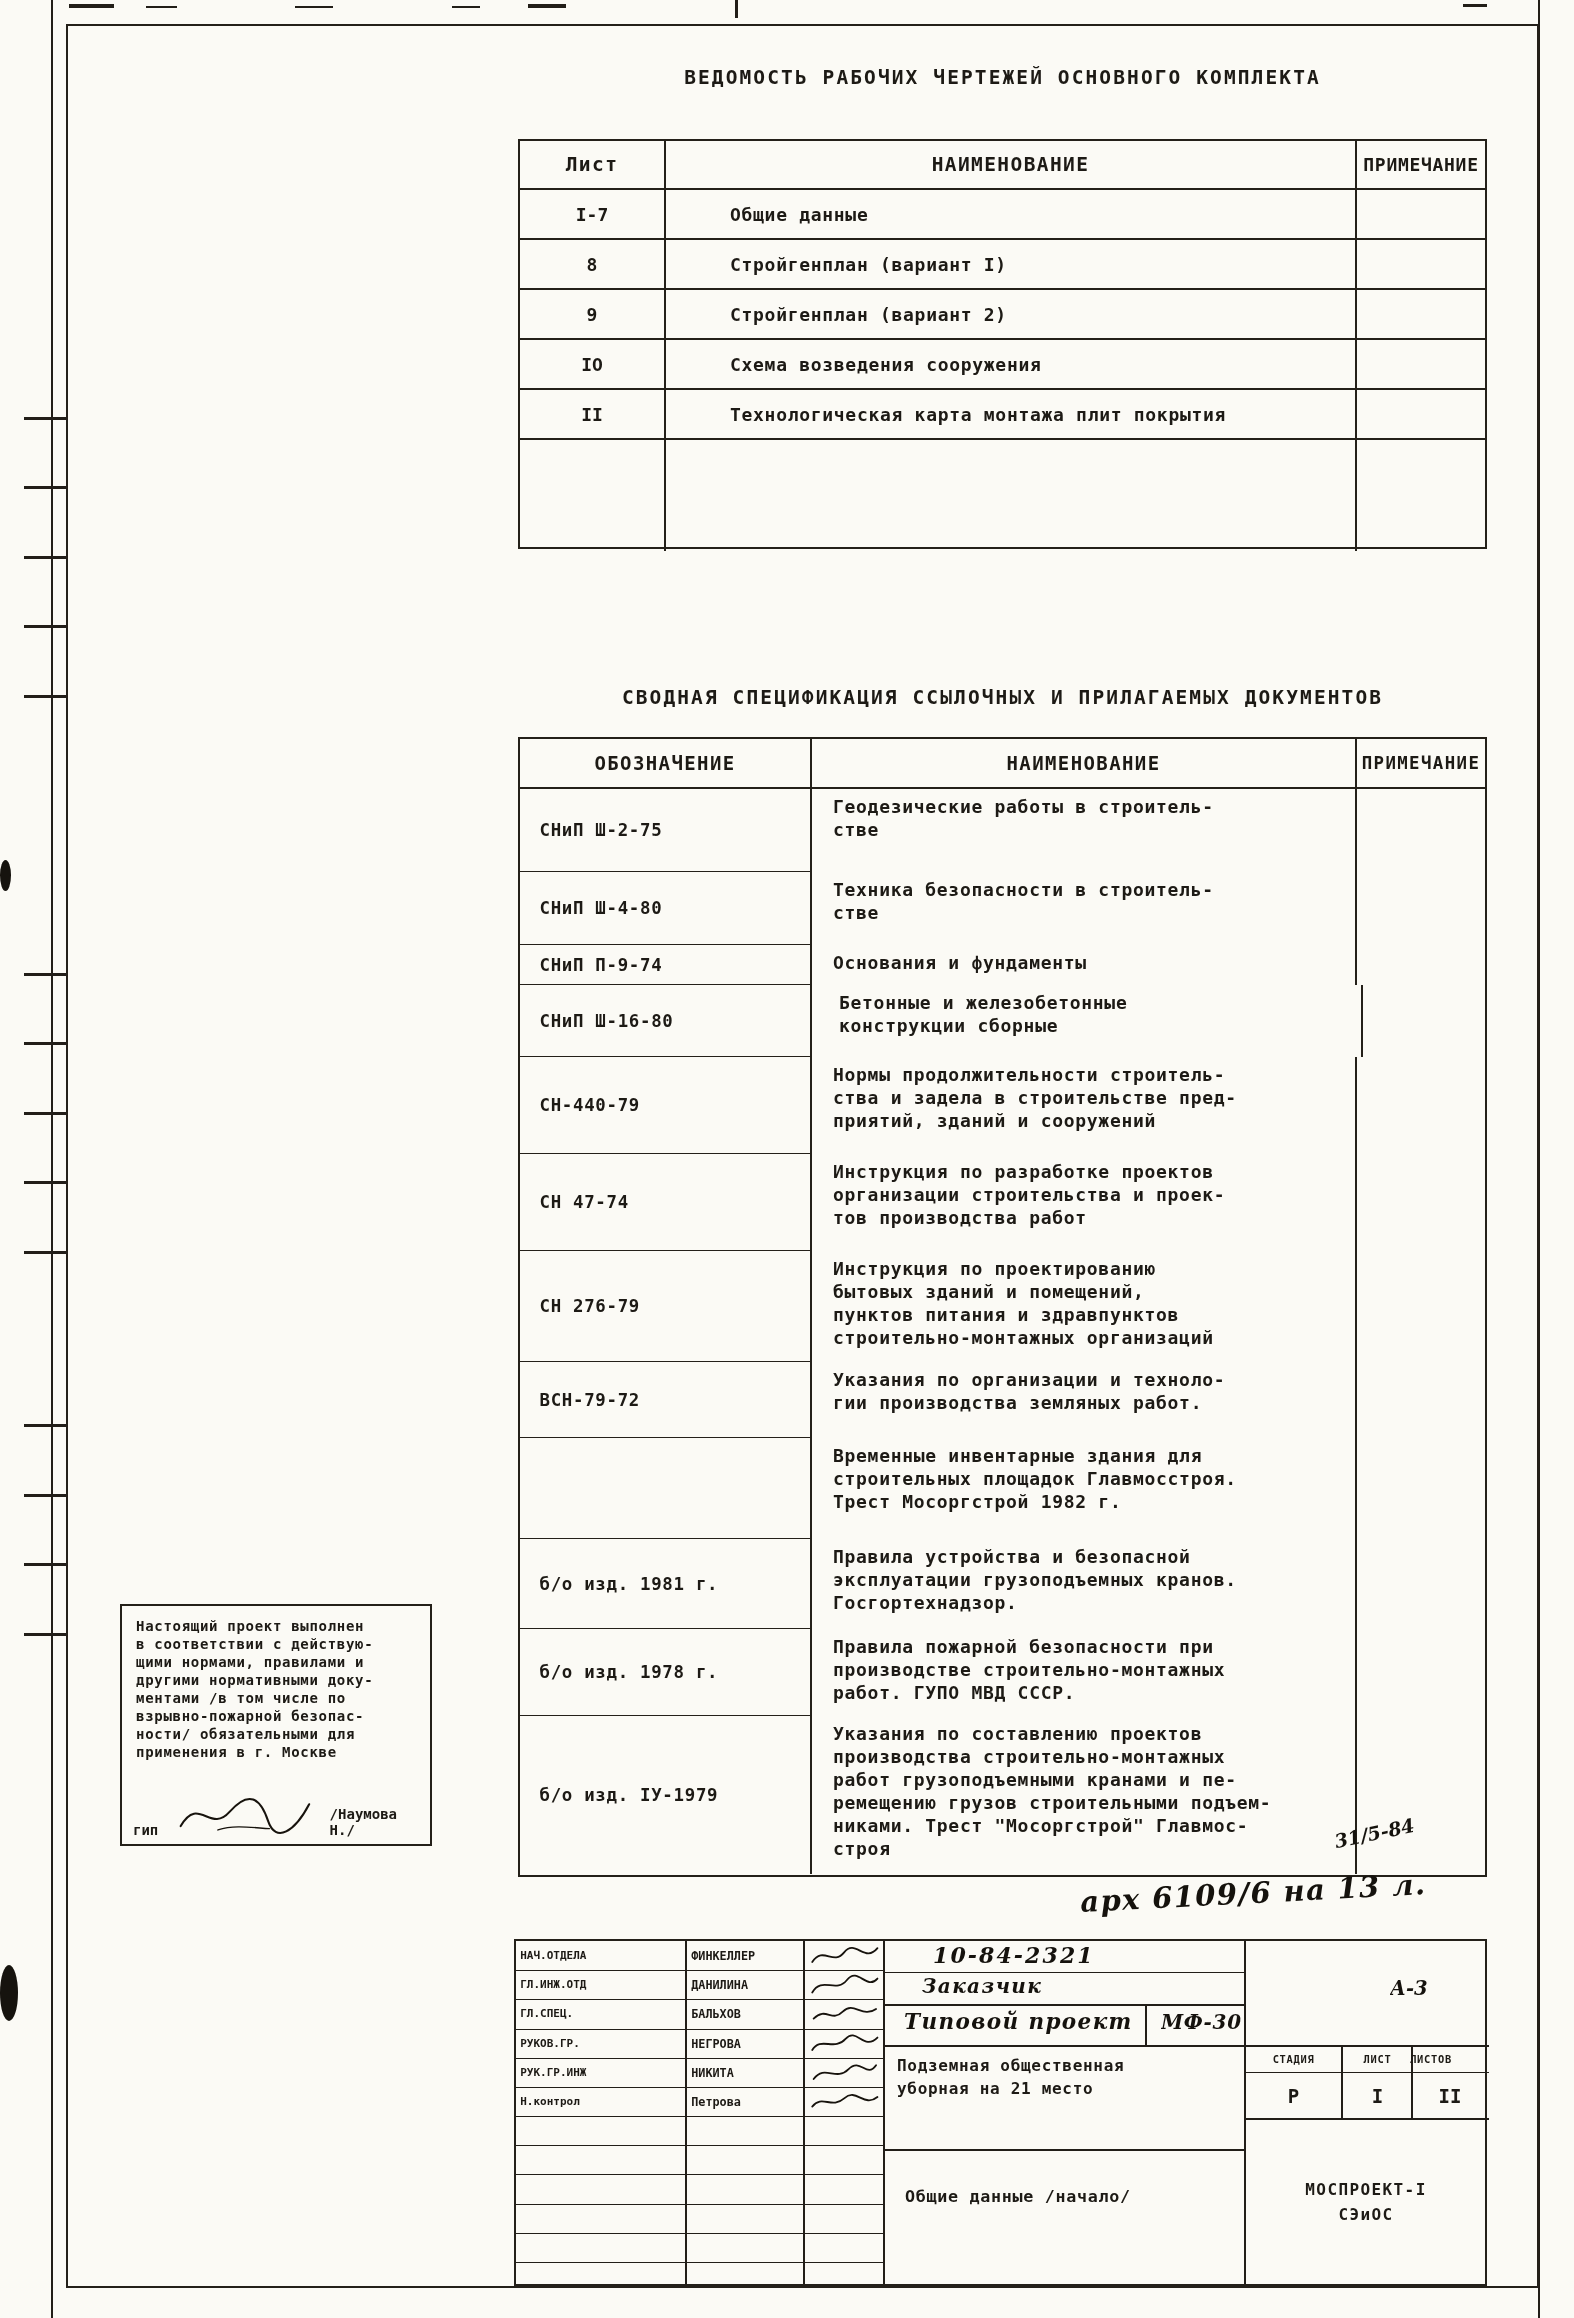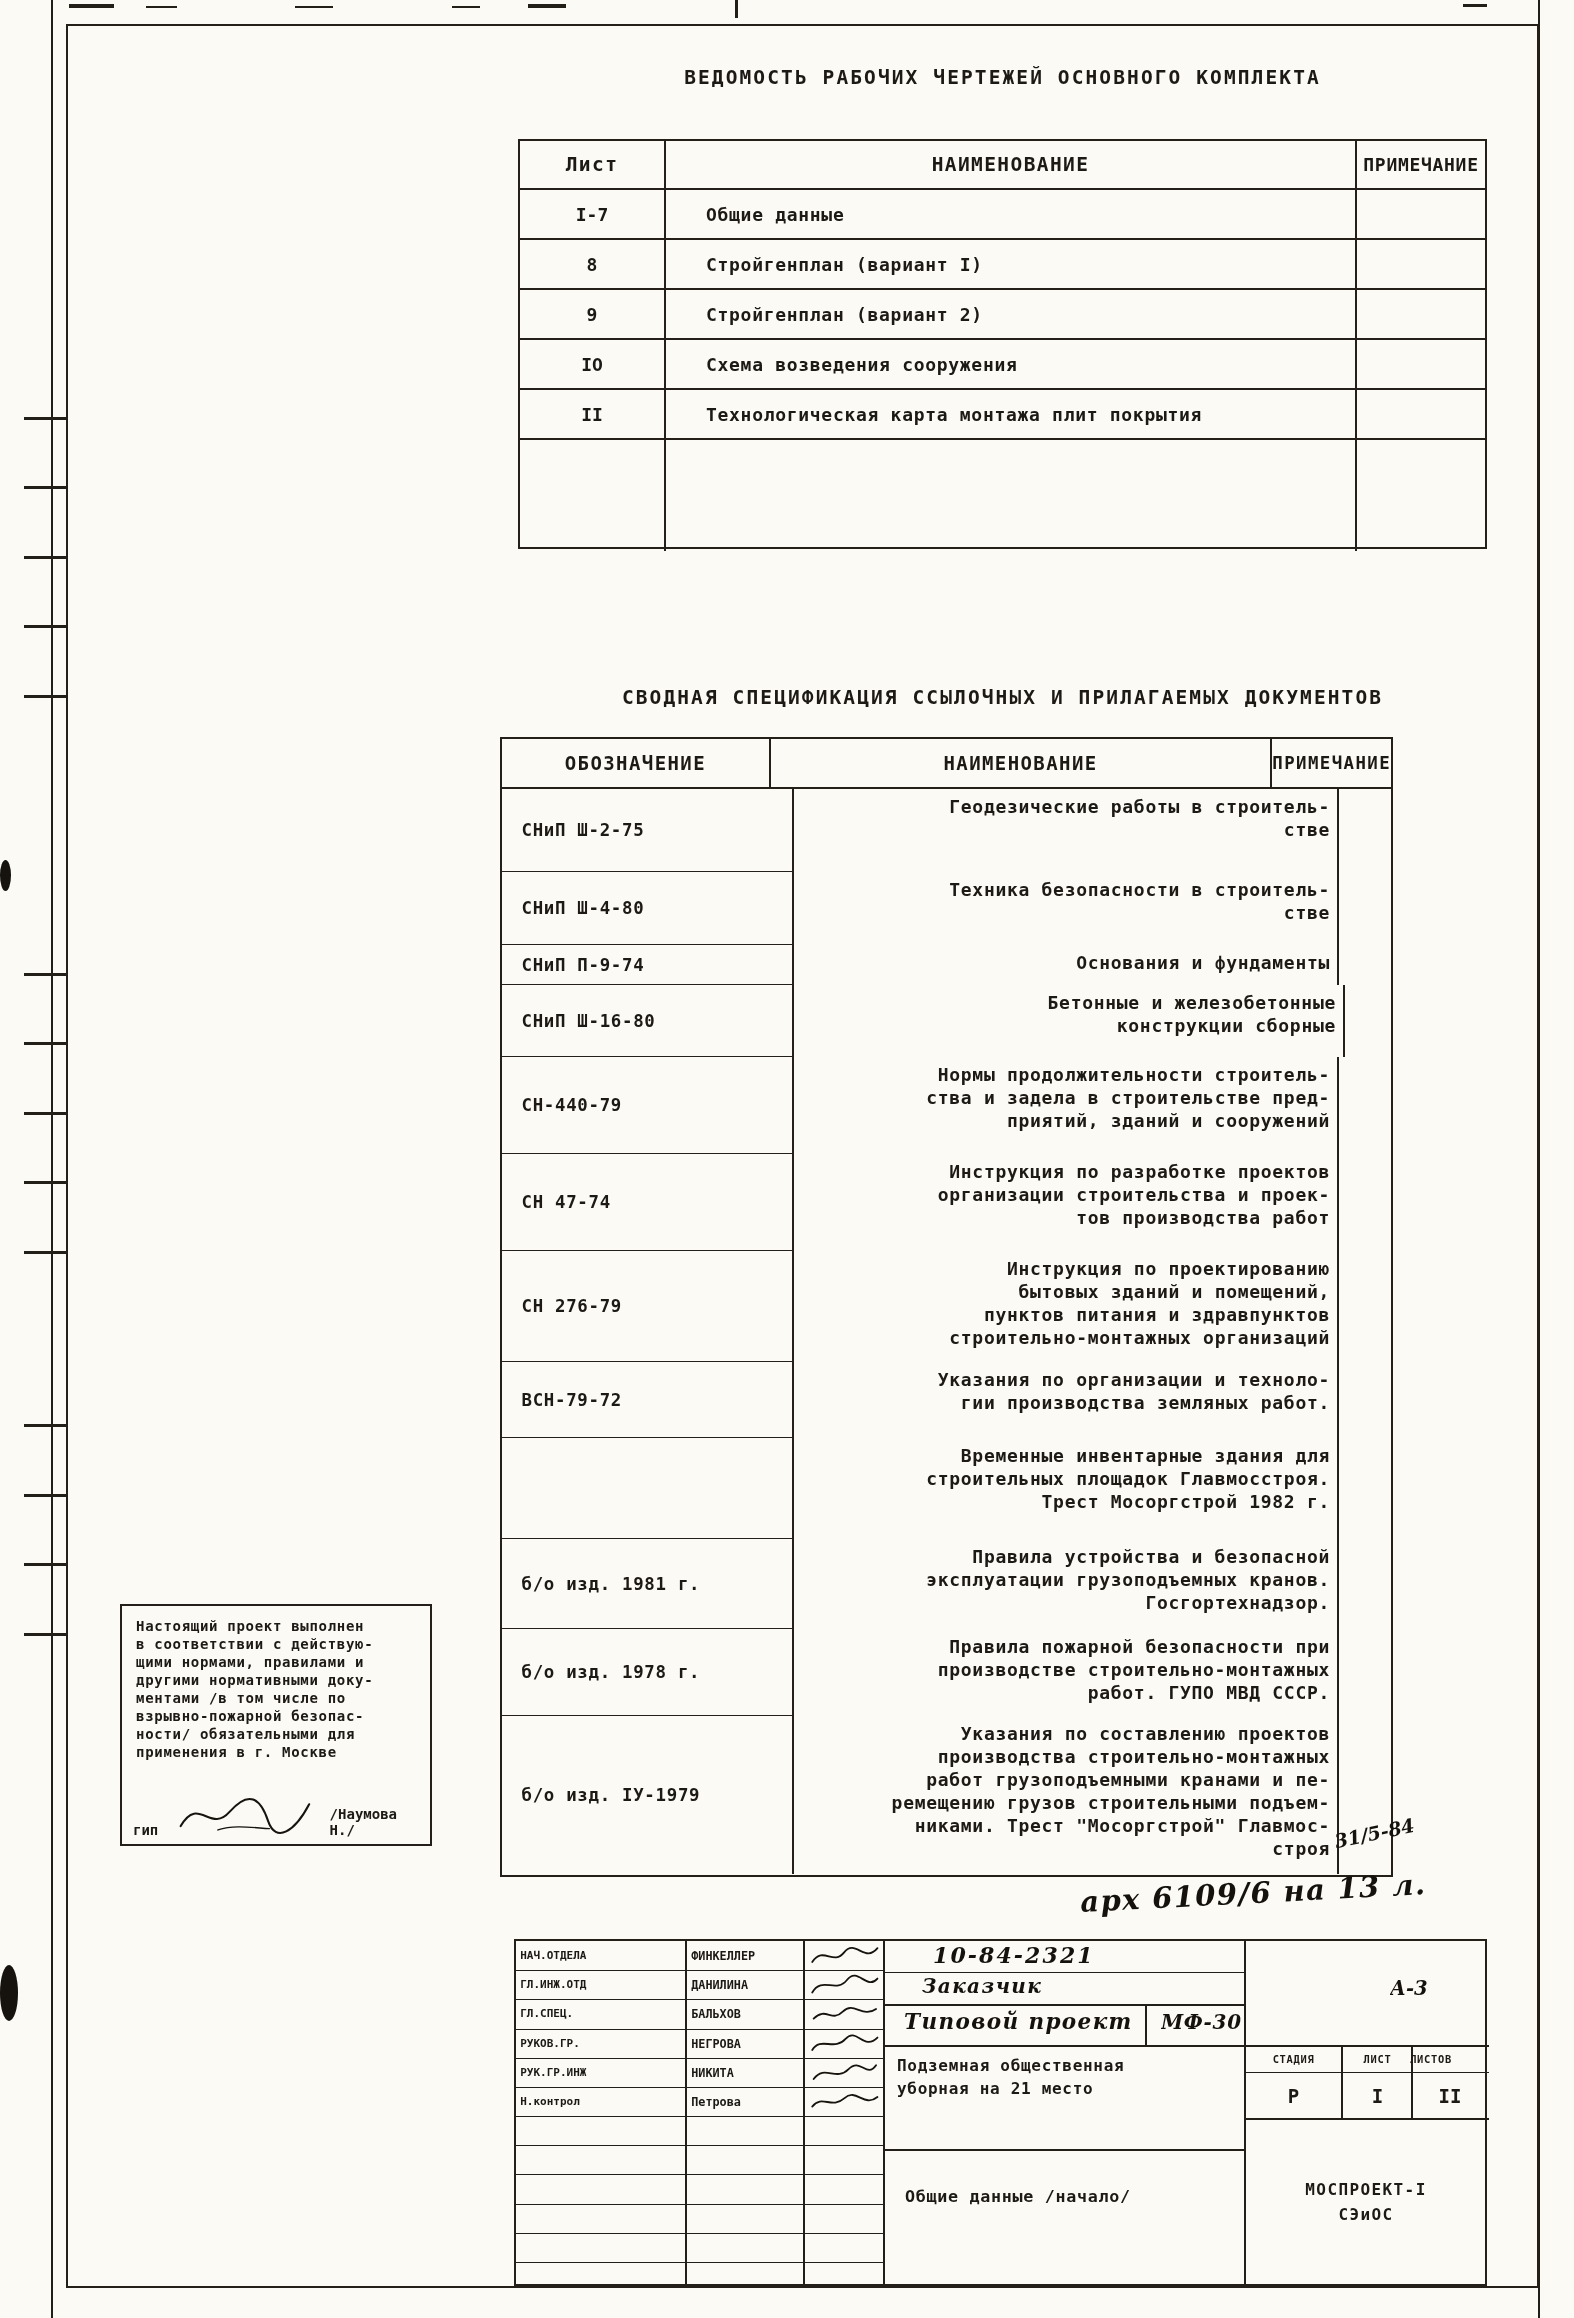--- a/index.html
+++ b/index.html
@@ -19,21 +19,21 @@
   .pre  { white-space: pre-line; }
   .doc-title { font-size: 19.5px; letter-spacing: 2.1px; text-align: center; font-weight: bold; }
 
   .frame { position:absolute; left:66px; top:24px; width:1473px; height:2264px; border:2.1px solid #242019; }
 
   
   .tbl { position: absolute; border: 2.1px solid #242019; background: transparent; }
   .t1row { display: flex; border-bottom: 2.1px solid #242019; }
   .t1row.norule { border-bottom: none; }
   .t1c1 { width: 146px; border-right: 2.1px solid #242019; display:flex; align-items:center; justify-content:center; font-size:18px; font-weight:bold; }
-  .t1c2 { width: 691px; border-right: 2.1px solid #242019; display:flex; align-items:center; padding-left:40px; font-size:18px; font-weight:bold; letter-spacing:0.7px; }
+  .t1c2 { width: 691px; border-right: 2.1px solid #242019; display:flex; align-items:center; padding-left:64px; font-size:18px; font-weight:bold; letter-spacing:0.7px; }
   .t1c3 { flex: 1; }
   .t1h  { justify-content:center; padding-left:0; font-size:19.5px; letter-spacing:1.4px; }
 
   
   .t2head { display:flex; border-bottom:2.1px solid #242019; height:50px; }
   .t2row  { display:flex; }
   .t2c1 { width:292px; border-right:2.1px solid #242019; border-bottom:1.4px solid #242019; display:flex; align-items:center; padding-left:19.5px; font-size:17.4px; font-weight:bold; letter-spacing:0.7px; }
   .t2c1.nob { border-bottom:none; }
   .t2c2 { width:545px; border-right:2.1px solid #242019; padding:6.3px 7px 0 21px; font-size:18px; font-weight:bold; line-height:23px; letter-spacing:0.7px; }
   .t2c3 { flex:1; }
@@ -124,21 +124,21 @@
     </div>
     <div class="t1row norule" style="height:111px;">
       <div class="t1c1"></div>
       <div class="t1c2"></div>
       <div class="t1c3"></div>
     </div>
   </div>
 
   <div class="abs doc-title" style="left:518px;top:686px;width:969px;">СВОДНАЯ СПЕЦИФИКАЦИЯ ССЫЛОЧНЫХ И ПРИЛАГАЕМЫХ ДОКУМЕНТОВ</div>
 
-  <div class="tbl" style="left:500px;top:737px;width:893px;height:1140px;text-align:right;">
+  <div class="tbl" style="left:518px;top:737px;width:969px;height:1140px;">
     <div class="t2head">
       <div class="t2hc" style="width:292px;">ОБОЗНАЧЕНИЕ</div>
       <div class="t2hc" style="width:545px;">НАИМЕНОВАНИЕ</div>
       <div class="t2hc" style="flex:1;border-right:none;font-size:17.4px;">ПРИМЕЧАНИЕ</div>
     </div>
     <div class="t2row" style="height:83px;">
       <div class="t2c1">СНиП Ш-2-75</div>
       <div class="t2c2 pre">Геодезические работы в строитель-
 стве</div>
       <div class="t2c3"></div>

